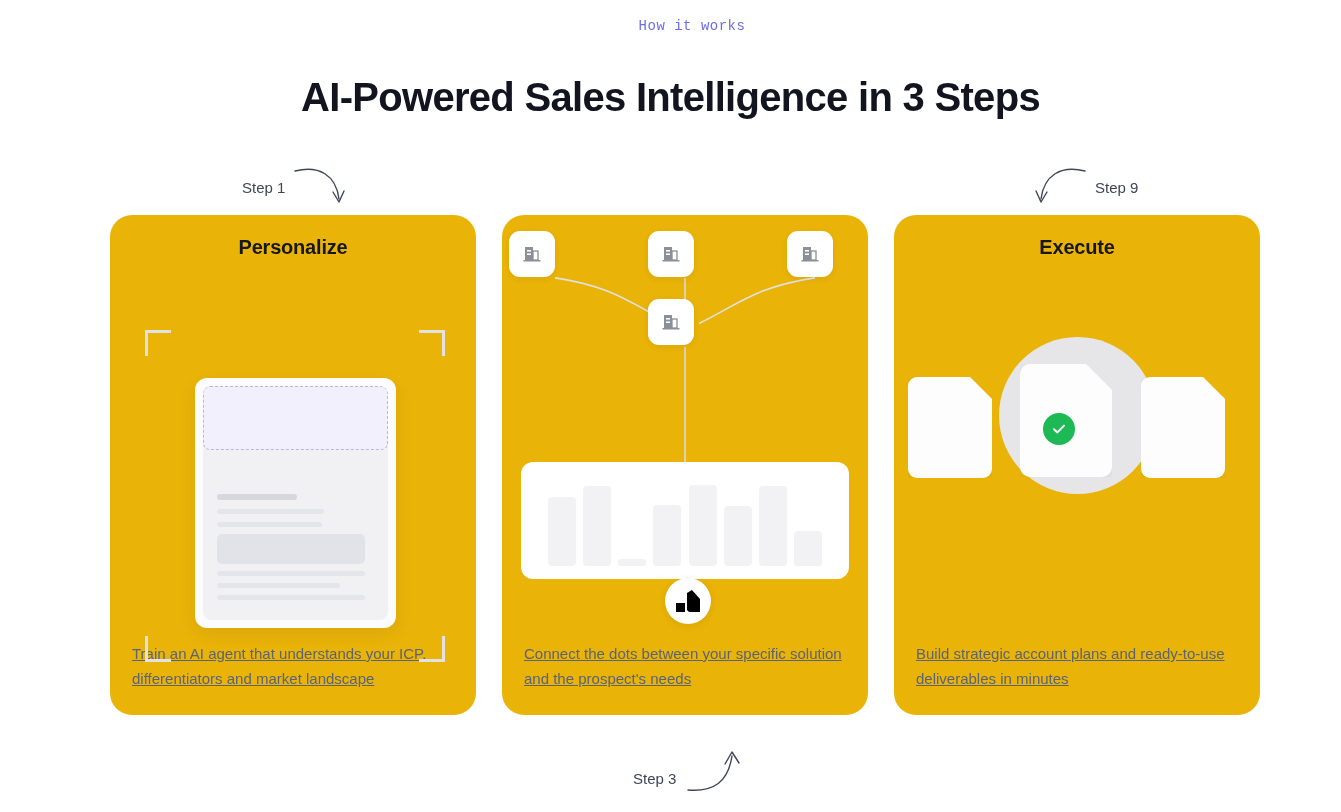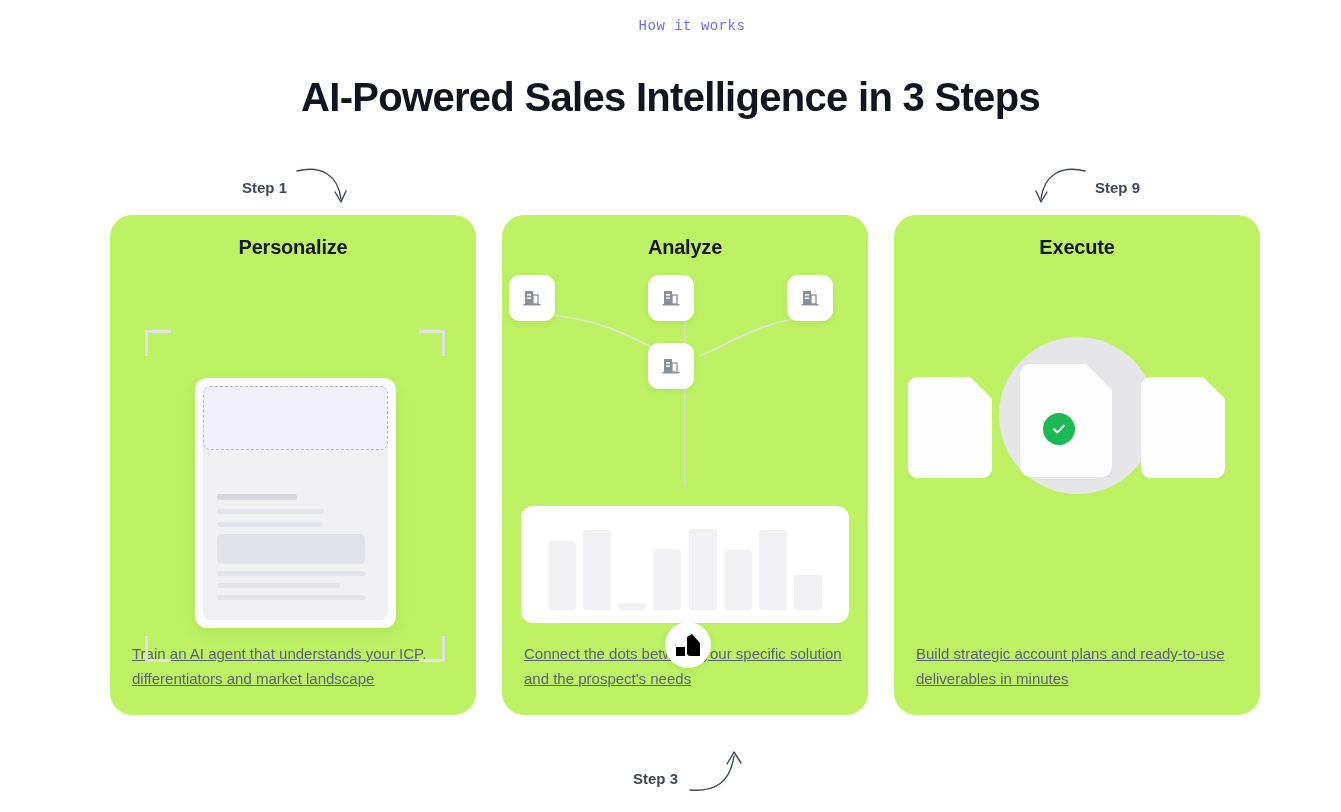--- a/index.html
+++ b/index.html
@@ -22,38 +22,38 @@
   }
   .page-title {
     position:absolute; top:60px; left:0; width:100%;
     text-align:center;
     font-size:40px; font-weight:700; letter-spacing:-0.7px;
     color:#121420;
     margin-top:15px;
   }
 
   
-  .step-ann { position:absolute; display:flex; align-items:center; gap:4px;font-weight:bold; }
+  .step-ann { position:absolute; display:flex; align-items:center; gap:4px; }
   .step-label {
     font-size:15px; color:#3f4656; white-space:nowrap;
     font-family:"Liberation Sans", sans-serif;
   }
   #step1 { left:242px; top:163px; }
   #step3 { left:1031px; top:163px; }
   #step2 { left:633px; top:760px; }
 
   
   .cards {
     position:absolute; top:215px; left:110px;
     width:1150px; height:500px;
     display:flex; gap:26px;
   }
   .card {
     width:366px; height:500px;
-    background:#bef264;
+    background:#eab308;
     border-radius:22px;
     position:relative;
     overflow:hidden;
     display:flex; flex-direction:column;
   }
   .card-title {
     margin-top:21px;
     text-align:center;
     font-size:20px; font-weight:700; letter-spacing:-0.2px;
     color:#16181f;
@@ -193,21 +193,20 @@
                 <div class="blk" style="left: 14px; top: 148px; width: 148px; height: 30px;"></div>
               </div>
           </div>
         </div>
       </div>
     </div>
     <p class="card-desc">Train an AI agent that understands your ICP, differentiators and market landscape</p>
   </div>
 
   <div class="card">
-    <div class="card-title">Analyze</div>
     <div class="card-visual">
       <svg class="graph-svg" viewBox="0 0 366 420" preserveAspectRatio="none">
         <path d="M53 62 C110 70, 130 88, 169 107" fill="none" stroke="#e1e1e4" stroke-width="1.6"></path>
         <path d="M313 62 C256 70, 236 88, 197 107" fill="none" stroke="#e1e1e4" stroke-width="1.6"></path>
         <path d="M183 62 L183 107" fill="none" stroke="#d9d9dd" stroke-width="1.6"></path>
         <path d="M183 130 L183 250" fill="none" stroke="#d9d9dd" stroke-width="1.6"></path>
       </svg>
 
       <div class="node" style="left:7px;top:16px">
         <svg width="20" height="20" viewBox="0 0 20 20">

